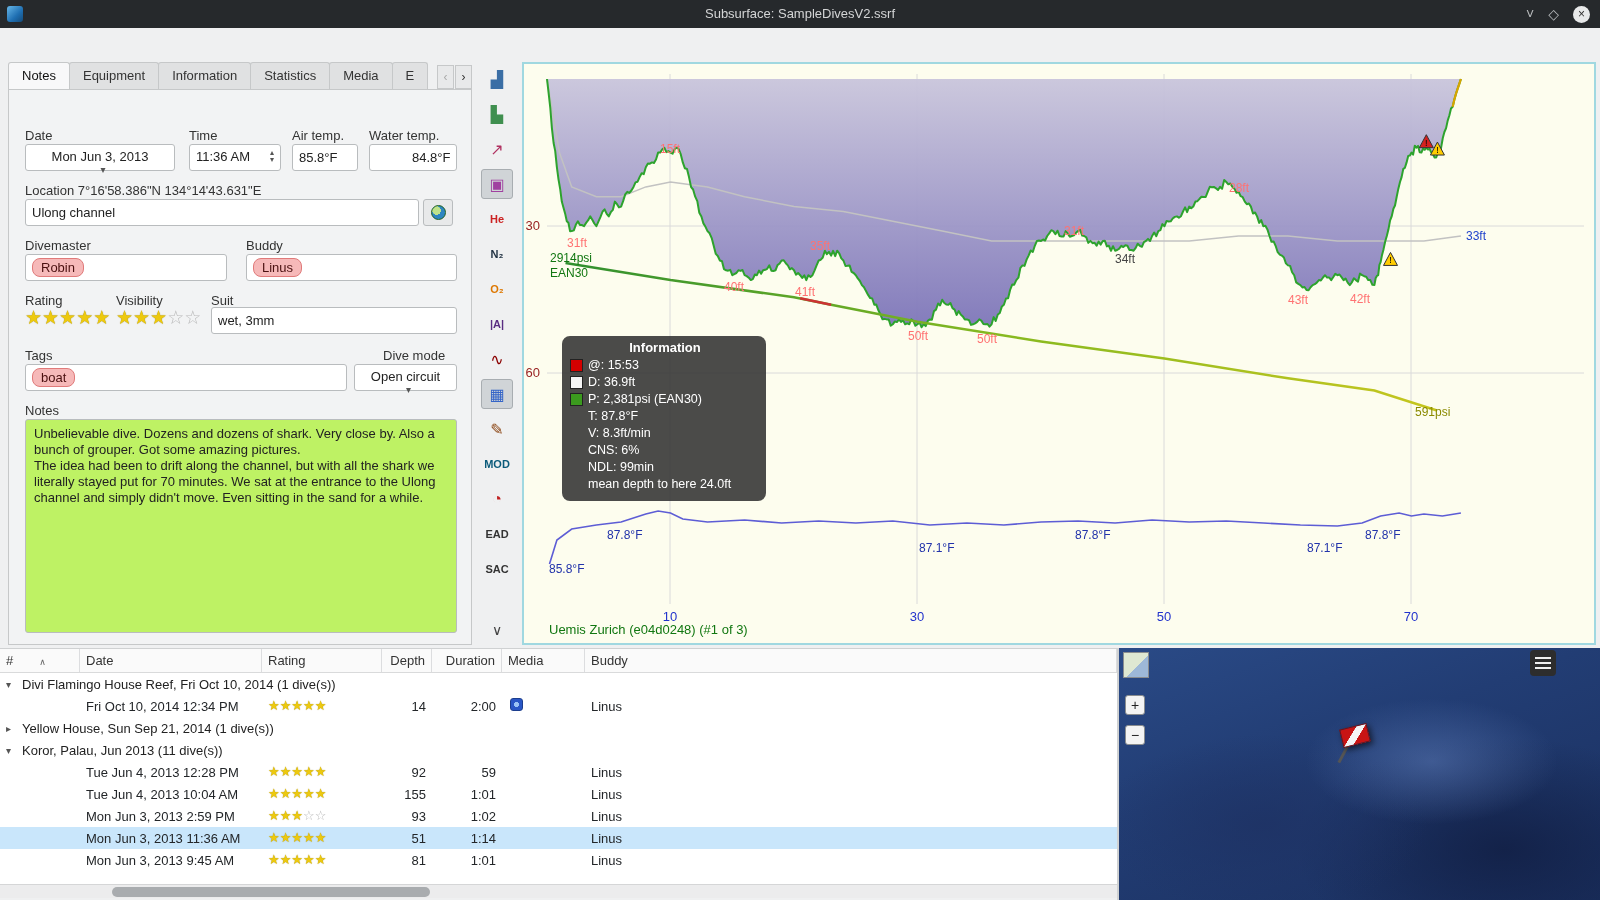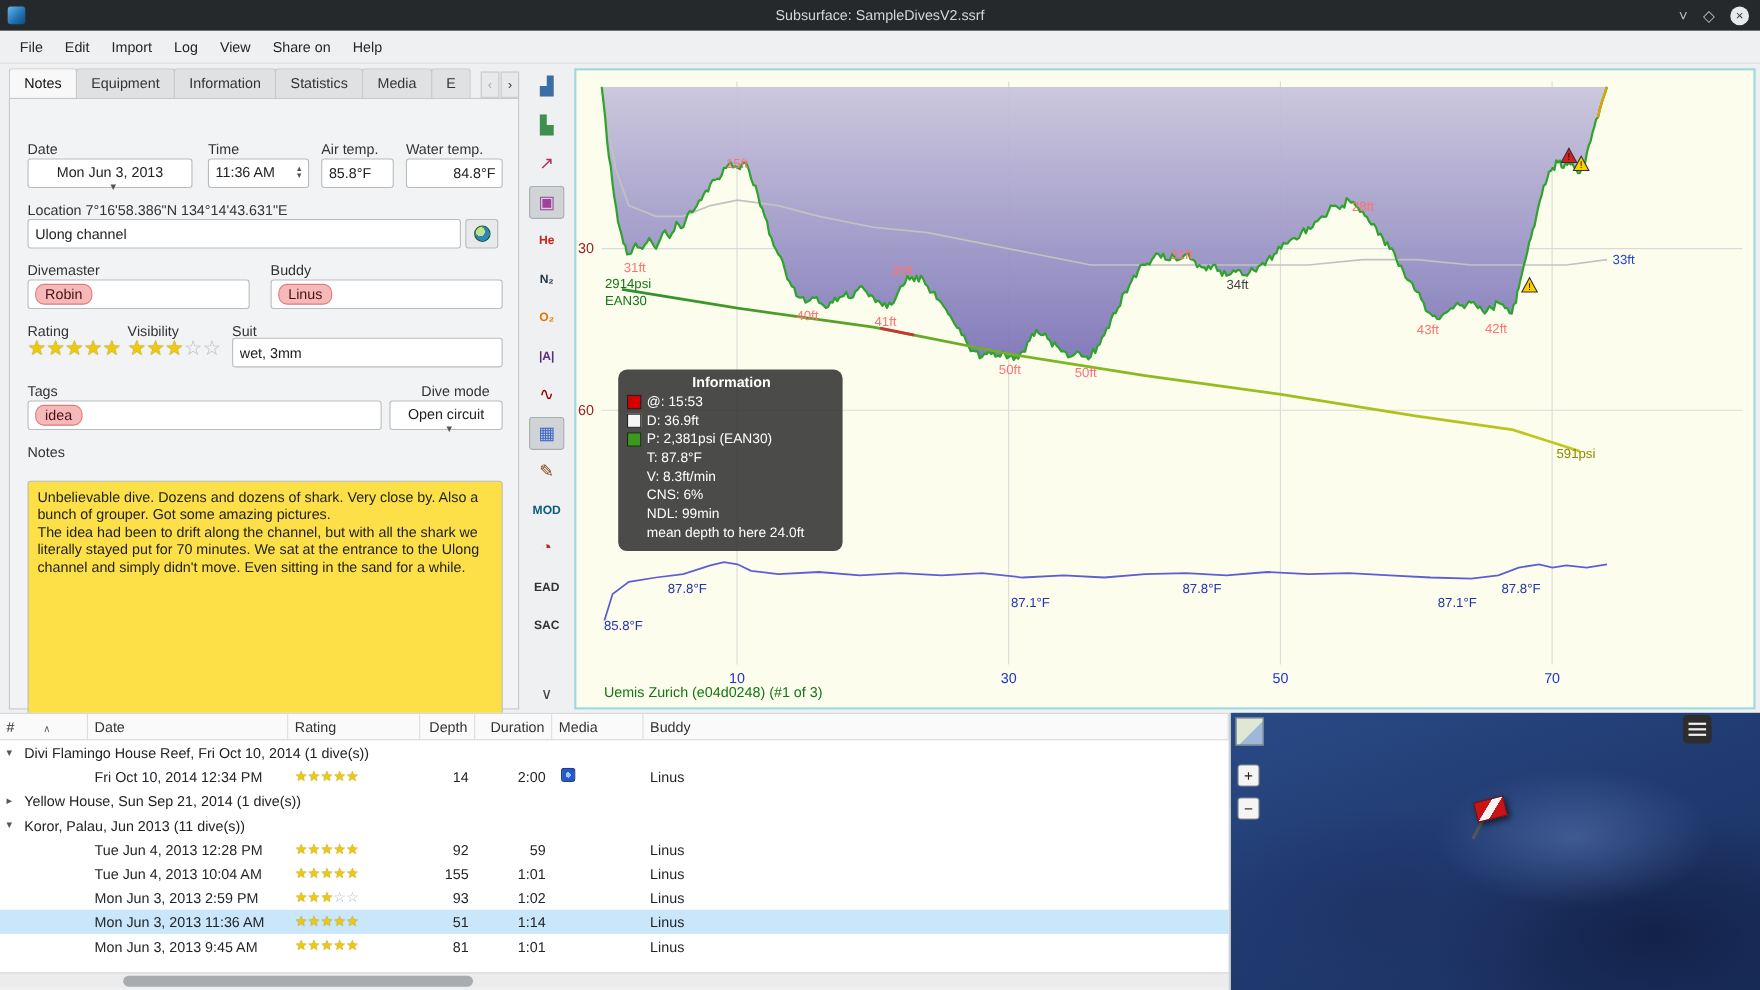--- a/index.html
+++ b/index.html
@@ -46,22 +46,22 @@
   .tagfield{display:flex;align-items:center;}
   .tag-pill{background:#f6b9b9;border:1px solid #e07a7a;border-radius:8px;padding:1px 8px;color:#4a1010;font-size:13px;}
   .globe-btn{position:absolute;width:30px;height:27px;border:1px solid #b9bcbe;border-radius:3px;background:#e8e9ea;
     display:flex;align-items:center;justify-content:center;}
   .globe{width:15px;height:15px;border-radius:50%;background:radial-gradient(circle at 35% 35%,#bfe38a 0 35%,#2e86c1 36% 100%);
     border:1px solid #1b5e20;}
   .stars-row{position:absolute;display:flex;}
   .star{line-height:20px;}
   .star.filled{color:#edc90f;text-shadow:0 0 1px #8a7500;}
   .star.empty{color:#b9b9b9;}
-  .notes-box{position:absolute;background:#fde047;border:1px solid #b9bcbe;border-radius:3px;padding:6px 8px;
-    white-space:pre-wrap;line-height:16px;color:#222;overflow:hidden;margin-top:18px;}
+  .notes-box{position:absolute;background:#bef264;border:1px solid #b9bcbe;border-radius:3px;padding:6px 8px;
+    white-space:pre-wrap;line-height:16px;color:#222;overflow:hidden;}
 
   
   .profile-toolbar{position:absolute;left:479px;top:64px;width:36px;height:581px;display:flex;flex-direction:column;gap:5px;align-items:center;}
   .tool-btn{width:32px;height:30px;display:flex;align-items:center;justify-content:center;border-radius:3px;font-size:16px;}
   .tool-btn.pressed{background:#d0d4d7;border:1px solid #a8adb1;}
   .tool-btn .ttext{font-size:11px;font-weight:bold;}
   .tool-chevron{margin-top:auto;color:#444;font-size:14px;}
 
   
   .profile{position:absolute;left:522px;top:62px;width:1074px;height:583px;background:#fdfdee;
@@ -126,29 +126,20 @@
   <div class="titlebar">
     <div class="app-icon"></div>
     <div class="tb-title">Subsurface: SampleDivesV2.ssrf</div>
     <div class="win-controls">
       <span class="win-btn">˅</span>
       <span class="win-btn">◇</span>
       <span class="win-close">×</span>
     </div>
   </div>
 
-  <div class="menubar" id="menu-items">
-      <div class="menu-item">File</div>
-      <div class="menu-item">Edit</div>
-      <div class="menu-item">Import</div>
-      <div class="menu-item">Log</div>
-      <div class="menu-item">View</div>
-      <div class="menu-item">Share on</div>
-      <div class="menu-item">Help</div>
-    </div>
 
   <div class="left-panel">
     <div class="tabbar">
       <div class="tabs-clip" id="tabbar-tabs">
           <div class="tab active">Notes</div>
           <div class="tab">Equipment</div>
           <div class="tab">Information</div>
           <div class="tab">Statistics</div>
           <div class="tab">Media</div>
           <div class="tab">E</div>
@@ -205,21 +196,21 @@
           <span class="star filled" style="font-size: 19px;">★</span>
           <span class="star filled" style="font-size: 19px;">★</span>
           <span class="star empty" style="font-size: 19px;">☆</span>
           <span class="star empty" style="font-size: 19px;">☆</span>
         </div>
       <input class="field" style="left: 202px; top: 217px; width: 246px;" value="wet, 3mm">
 
       <span class="flabel" style="left:16px;top:258px;">Tags</span>
       <span class="flabel" style="left:345px;top:258px;margin-left:29px;">Dive mode</span>
       <div class="field tagfield" style="left:16px;top:274px;width:322px;">
-        <span class="tag-pill">idea</span>
+        <span class="tag-pill">boat</span>
       </div>
       <div class="field combo" style="left:345px;top:274px;width:103px;">
         <span>Open circuit</span>
           <span class="arrow">▾</span>
       </div>
 
       <span class="flabel" style="left:16px;top:313px;">Notes</span>
       <div class="notes-box" style="left:16px;top:329px;width:432px;height:214px;">Unbelievable dive. Dozens and dozens of shark. Very close by. Also a bunch of grouper. Got some amazing pictures.
 The idea had been to drift along the channel, but with all the shark we literally stayed put for 70 minutes. We sat at the entrance to the Ulong channel and simply didn't move. Even sitting in the sand for a while.</div>
     </div>

